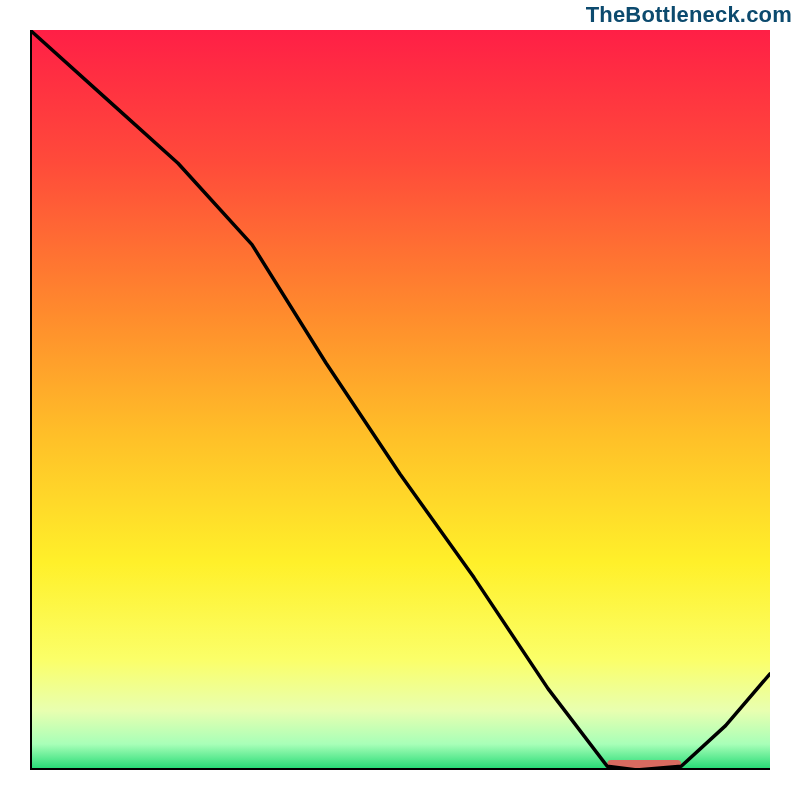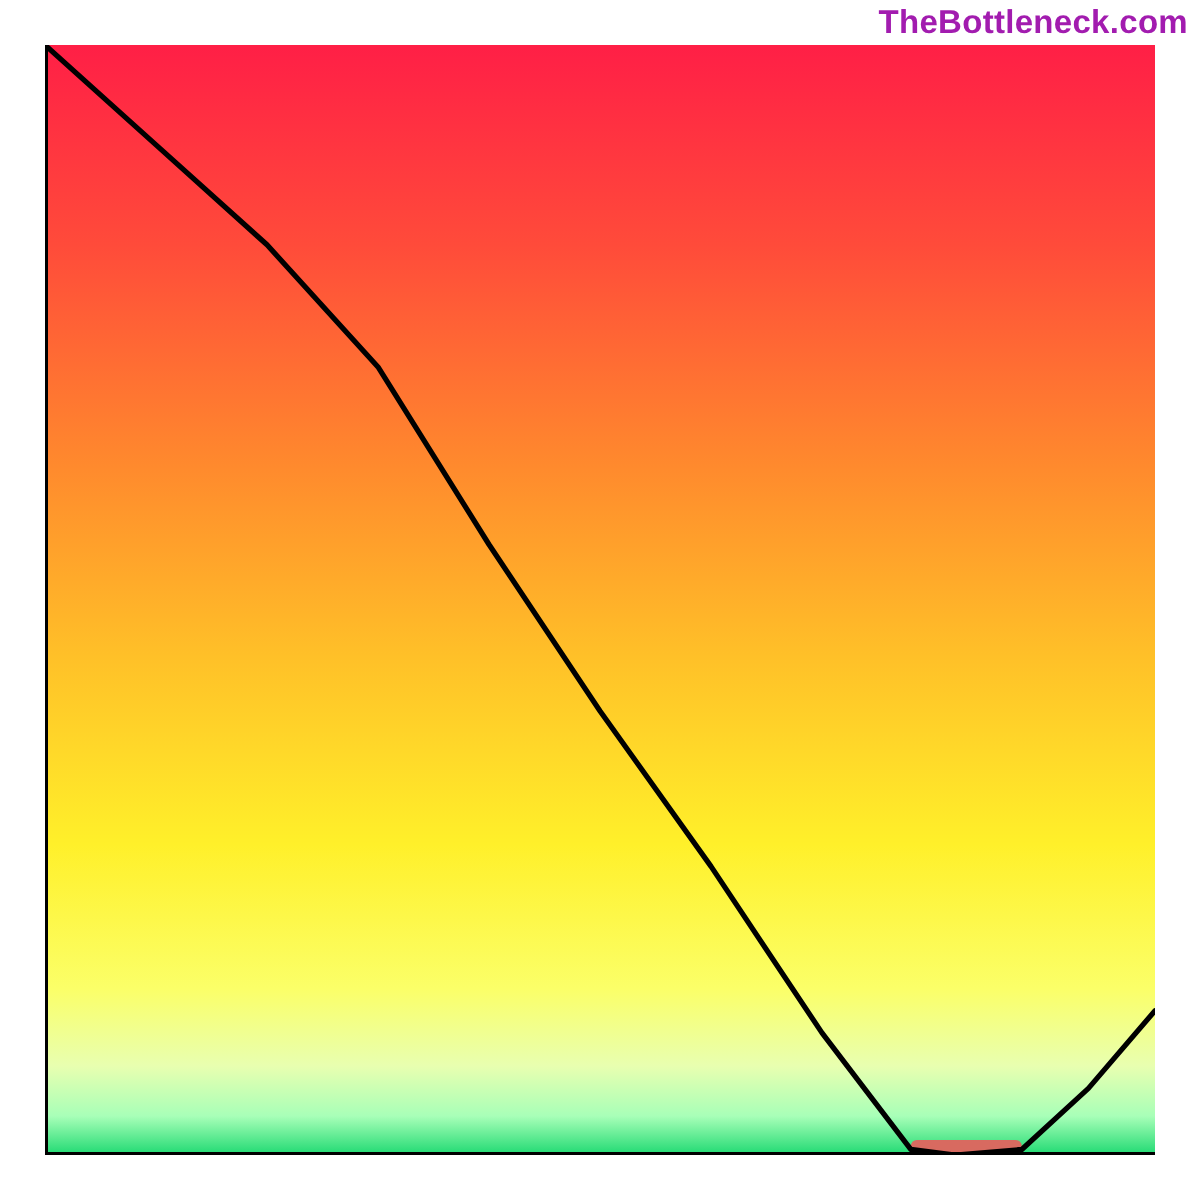--- a/index.html
+++ b/index.html
@@ -15,21 +15,21 @@
     position: relative;
     width: 800px;
     height: 800px;
   }
   .attribution {
     position: absolute;
     top: 2px;
     right: 8px;
     font-size: 22px;
     font-weight: 600;
-    color: #a21caf;
+    color: #0c4a6e;
     letter-spacing: 0.2px;
   }
   .plot {
     position: absolute;
     left: 30px;
     top: 30px;
     width: 740px;
     height: 740px;
   }
   .plot svg {

